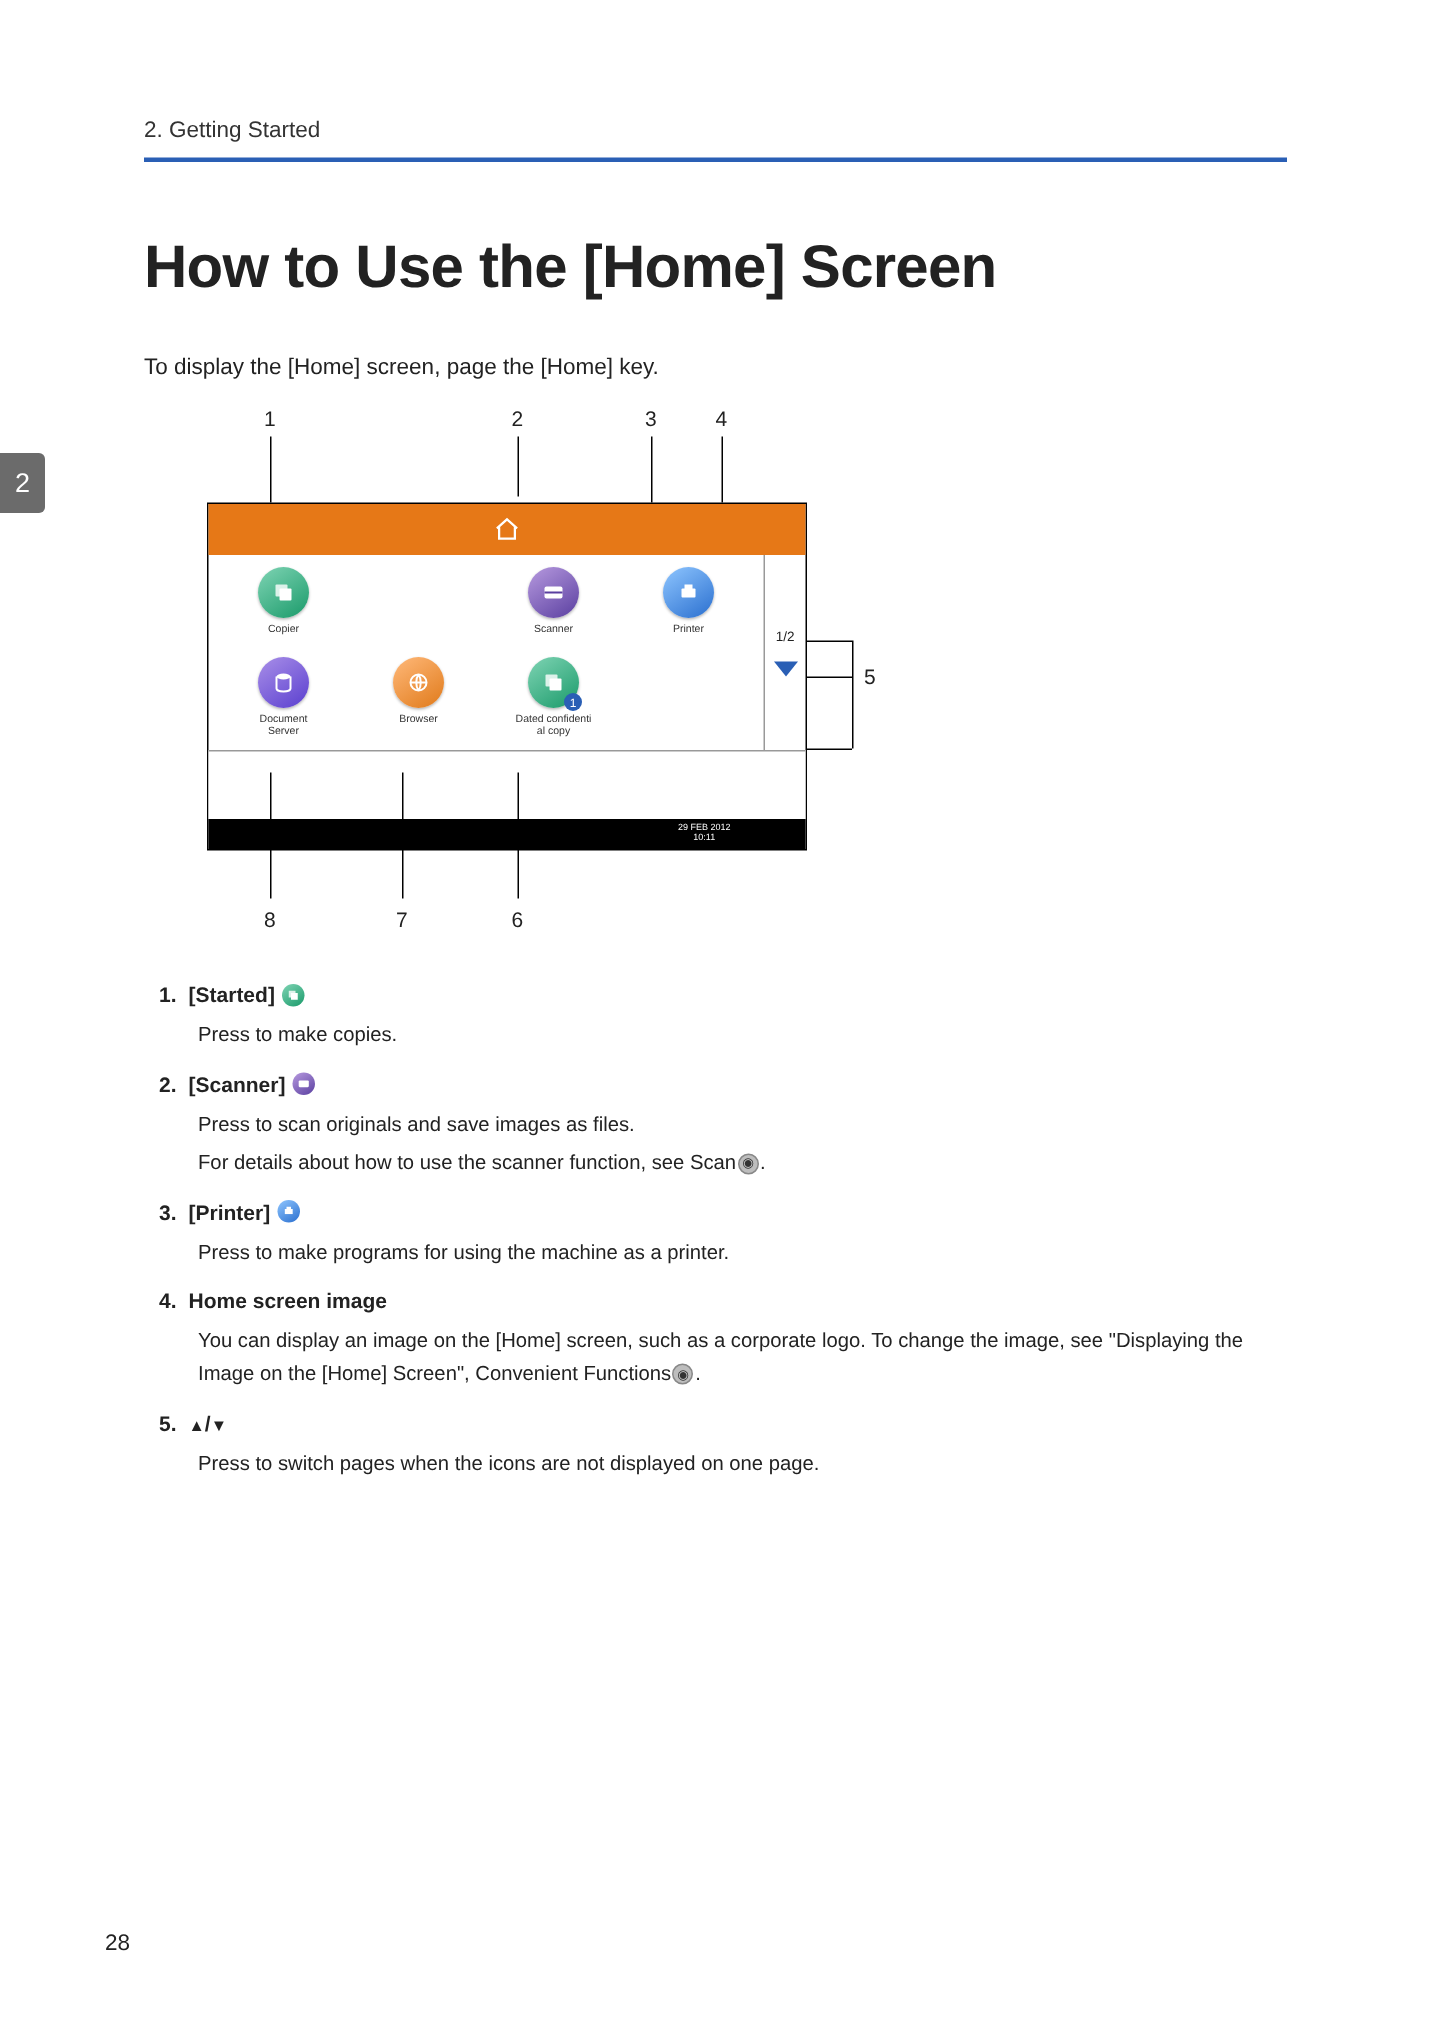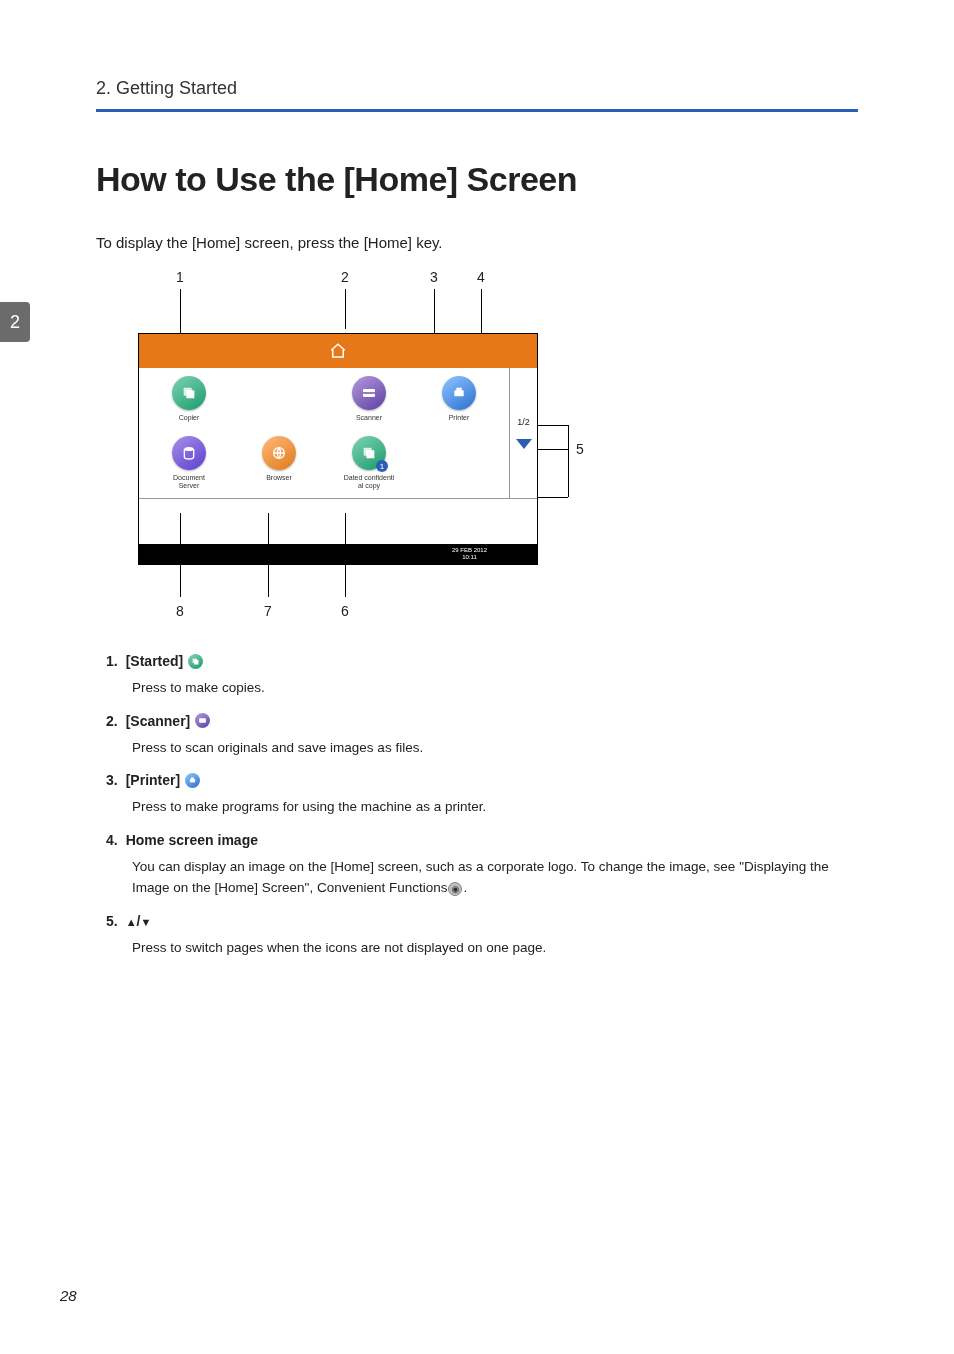--- a/index.html
+++ b/index.html
@@ -8,31 +8,31 @@
     width: 954px;
     height: 1354px;
     background: #fff;
     position: relative;
     color: #222;
   }
   .page {
     padding: 78px 96px 50px 96px;
   }
   .header-line {
-    font-size: 18px;
+    font-size: 15px;
     color: #333;
     margin-bottom: 10px;
   }
   .rule {
     height: 3px;
     background: #2a5fb5;
     margin-bottom: 48px;
   }
   h1.title {
-    font-size: 34px;
+    font-size: 40px;
     font-weight: bold;
     font-family: "Arial Narrow", Arial, sans-serif;
     letter-spacing: -0.5px;
     margin-bottom: 32px;
     margin-top: 48px;
   }
   p.body {
     font-size: 15px;
     line-height: 1.6;
     margin-bottom: 14px;
@@ -148,36 +148,36 @@
   .numlist .desc {
     font-size: 13.5px; line-height:1.6; margin-left: 26px; margin-bottom:4px;
   }
   .ref-icon {
     display:inline-flex; width:14px; height:14px; border-radius:50%;
     background:#bdbdbd; color:#333; font-size:9px; align-items:center; justify-content:center;
     vertical-align:middle; border:1px solid #888;
     margin: 0 1px;
   }
   .page-num {
-    position:absolute; bottom:50px; left:60px; font-size:15px;font-style:italic;
+    position:absolute; bottom:50px; left:70px; font-size:15px;
   }
   .tri { font-size: 11px; }
 </style>
 </head>
 <body>
 
 <div class="chapter-tab">2</div>
 
 <div class="page">
   <div class="header-line">2. Getting Started</div>
   <div class="rule"></div>
 
   <h1 class="title">How to Use the [Home] Screen</h1>
 
-  <p class="body">To display the [Home] screen, press the [Home] key.</p>
+  <p class="body">To display the [Home] screen, page the [Home] key.</p>
 
   <div class="figure-wrap">
 
     <div class="callout-row-top">
       <span style="left:38px">1</span>
       <span style="left:203px">2</span>
       <span style="left:292px">3</span>
       <span style="left:339px">4</span>
     </div>
 
@@ -313,20 +313,23 @@
       <div class="head">
         <span class="num">2.</span>
         <span>[Scanner]</span>
         <span class="func-icon" style="background:linear-gradient(145deg,#b79adf,#5a3fa0)">
           <svg width="9" height="9" viewBox="0 0 24 24" fill="#fff">
               <rect x="3" y="6" width="18" height="12" rx="2"></rect>
             </svg>
         </span>
       </div>
       <p class="desc">Press to scan originals and save images as files.</p>
+      <p class="desc">
+        <span>For details about how to use the scanner function, see Scan</span><span class="ref-icon">◉</span><span>.</span>
+      </p>
     </div>
 
     <div class="item">
       <div class="head">
         <span class="num">3.</span>
         <span>[Printer]</span>
         <span class="func-icon" style="background:linear-gradient(145deg,#8fc6ff,#2a6fcf)">
           <svg width="9" height="9" viewBox="0 0 24 24" fill="#fff">
               <rect x="5" y="8" width="14" height="9"></rect>
               <rect x="8" y="4" width="8" height="5"></rect>

